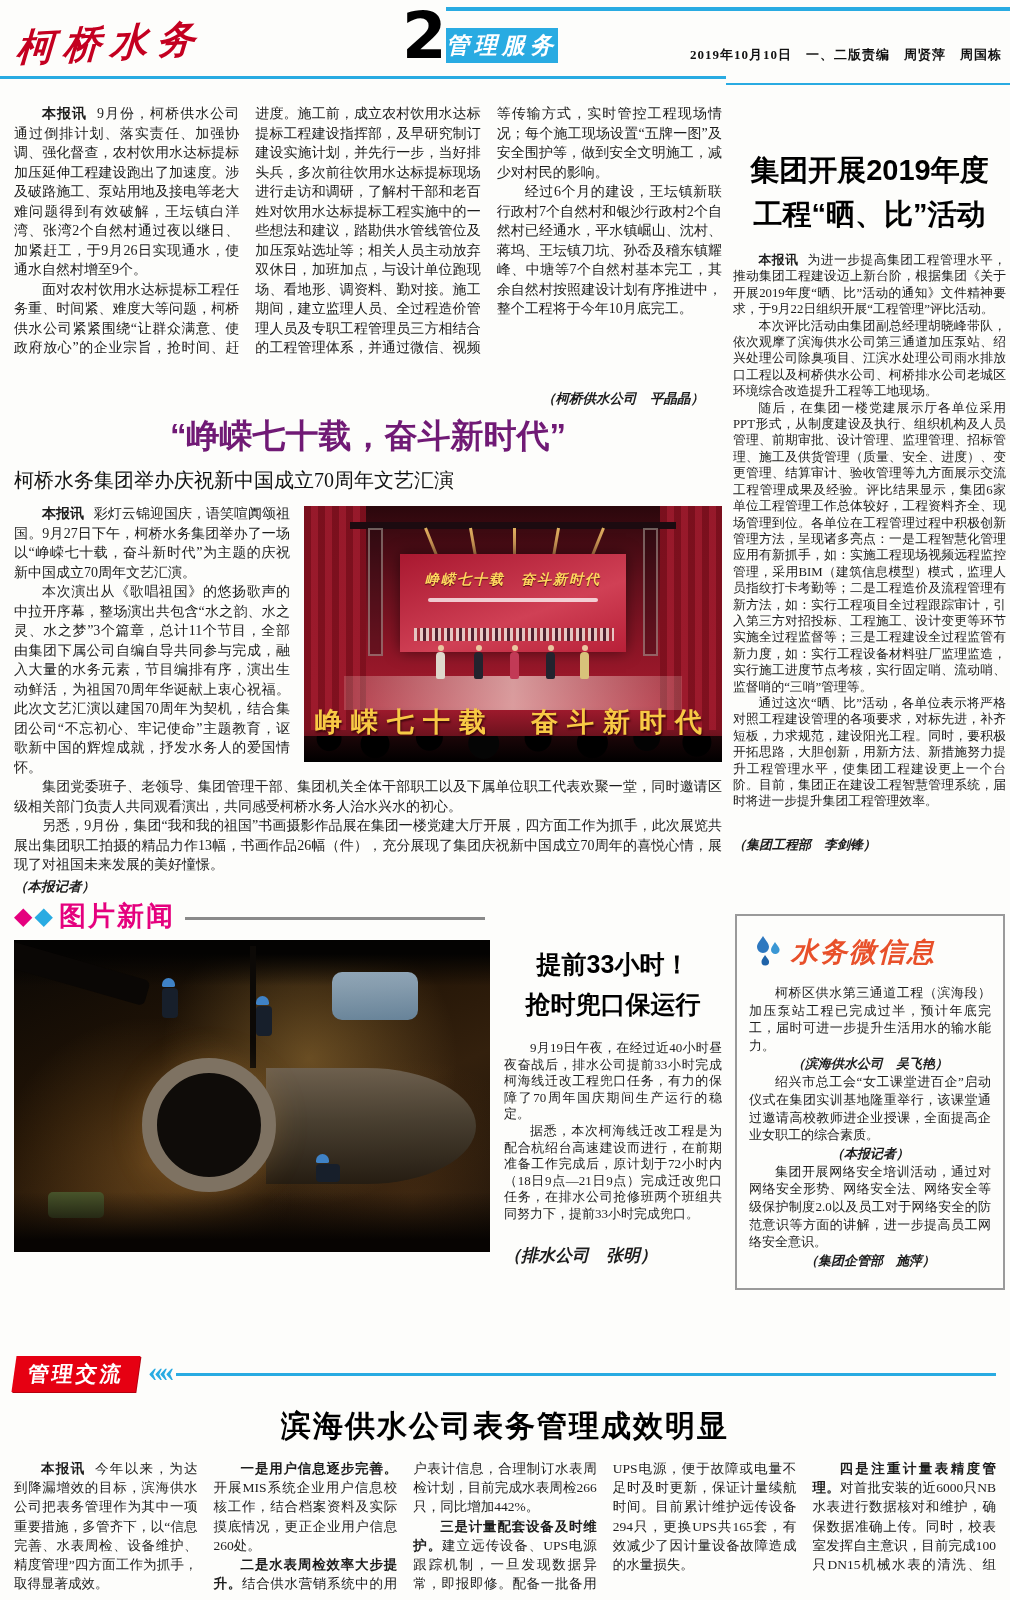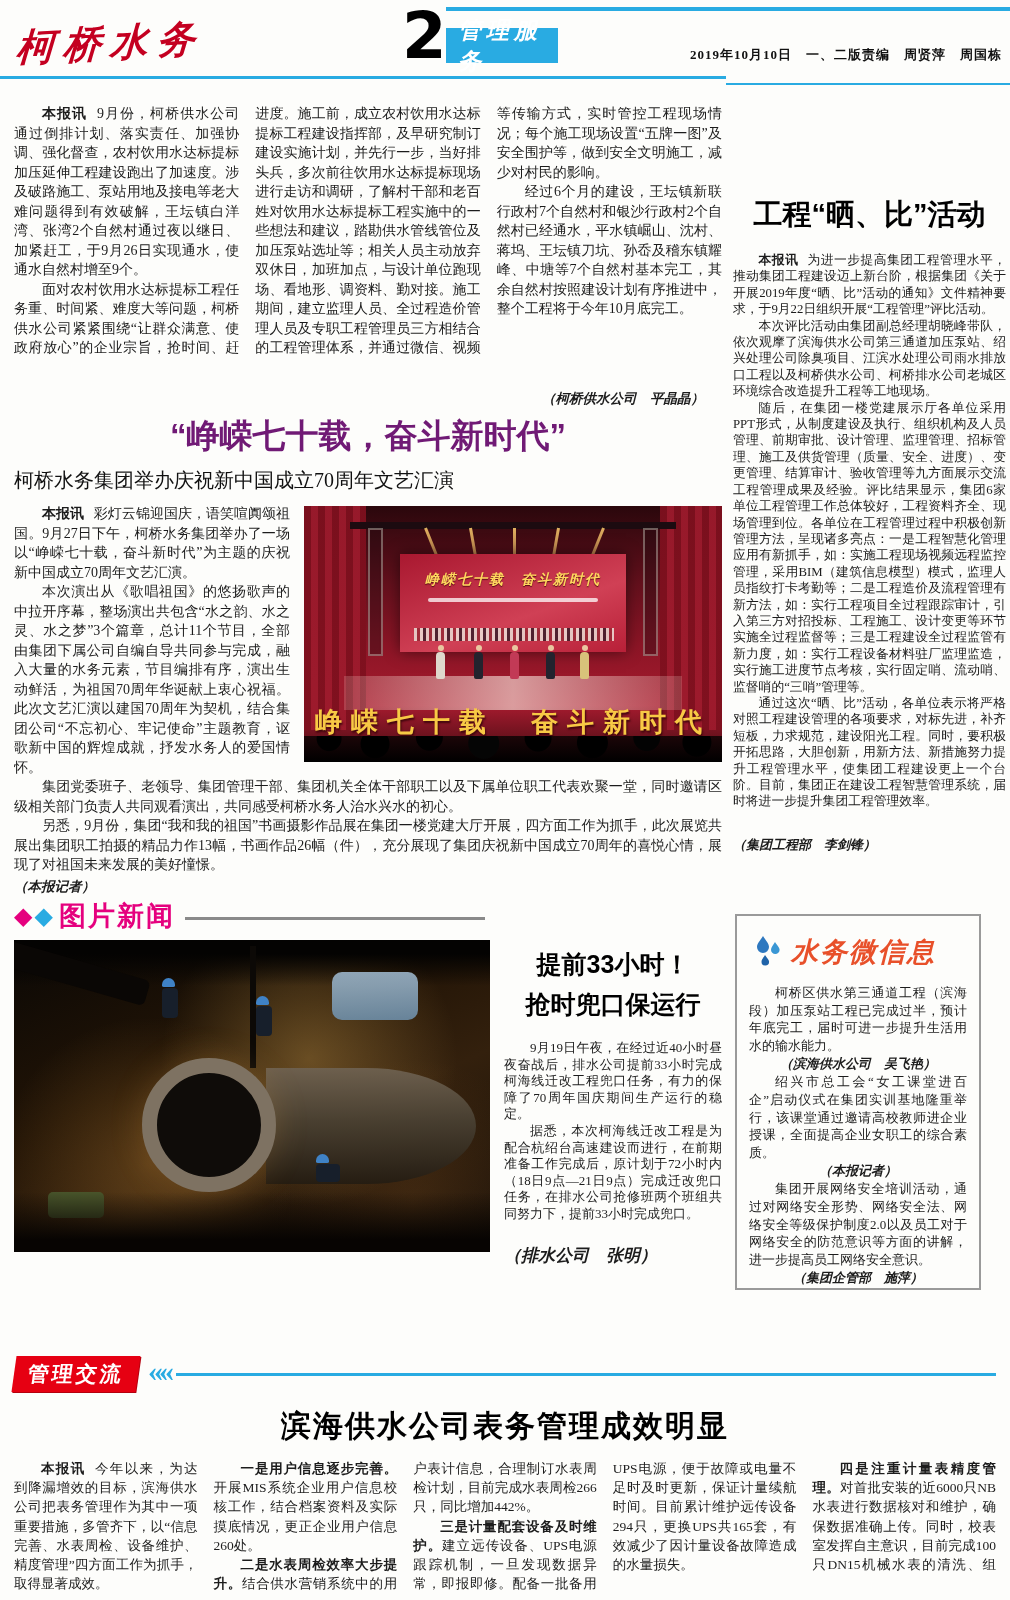--- a/index.html
+++ b/index.html
@@ -17,21 +17,20 @@
     transform:rotate(-3deg) skewX(-6deg); font-family:"Liberation Serif",serif;
   }
   .page-num { position:absolute; left:402px; top:4px; font-size:64px; line-height:1;
     font-weight:900; font-family:"DejaVu Sans","Liberation Sans",sans-serif; color:#000; }
   .top-rule { position:absolute; left:446px; right:0; top:7px; height:4px; background:#29abe2; }
   .section-tag {
     position:absolute; left:446px; top:28px; width:112px; height:35px;
     background:#29abe2; color:#fff; display:flex; align-items:center; justify-content:center;
     font-family:"Liberation Sans",sans-serif; font-weight:800; font-size:23px; letter-spacing:5px;
     font-style:italic;
-    padding-left:12px;
   }
   .date-line { position:absolute; right:8px; top:46px; font-size:13px; font-weight:700; color:#111; letter-spacing:1px; }
   .rule-left  { position:absolute; left:0; top:76px; width:726px; height:3px; background:#29abe2; }
   .rule-right { position:absolute; left:726px; right:0; top:83px; height:2px; background:#29abe2; }
 
   
   .para { text-indent:2em; text-align:justify; }
   .lede, .sub-lead { font-weight:bold; font-family:"Liberation Sans",sans-serif; }
   .lede { margin-right:.7em; }
   .byline { text-align:left; font-style:italic; font-weight:600; padding-right:8px; }
@@ -146,21 +145,21 @@
   .wk-body { width:16px; height:30px; background:#171f2b; border-radius:4px; margin-top:1px; }
   .wk.crouch .wk-body { width:24px; height:18px; }
 
   .pn-article { position:absolute; left:490px; top:46px; width:218px; }
   .pn-article h3 { text-align:center; font-size:25px; line-height:40px; font-weight:900;
     font-family:"Liberation Sans","DejaVu Sans",sans-serif; color:#000; }
   .pn-body { margin-top:16px; font-size:13px; line-height:16.6px; }
   .pn-article .byline { margin-top:21px; font-size:17px; }
 
   
-  .weibo-box { position:absolute; left:735px; top:914px; width:246px; height:376px;
+  .weibo-box { position:absolute; left:735px; top:914px; width:270px; height:376px;
     border:2px solid #9a9a9a; padding:12px 12px 8px; background:#fdfdfb; }
   .wb-titlerow { display:flex; align-items:center; margin:6px 0 14px 4px; }
   .wb-drops { margin-right:8px; flex:0 0 auto; }
   .wb-title { font-size:27px; font-weight:900; font-style:italic; color:#e8502a; letter-spacing:2px;
     font-family:"Liberation Serif",serif; }
   .wb-text { font-size:13px; line-height:17.6px; }
   .wb-byline { text-align:center; font-style:italic; font-weight:600; font-size:13px; line-height:19px; }
 
   
   .management { position:absolute; left:14px; top:1356px; width:982px; height:244px; }
@@ -193,21 +192,21 @@
   <section class="article-top">
     <div class="cols3">
       <p class="para"><span class="lede">本报讯</span><span>9月份，柯桥供水公司通过倒排计划、落实责任、加强协调、强化督查，农村饮用水达标提标加压延伸工程建设跑出了加速度。涉及破路施工、泵站用地及接电等老大难问题得到有效破解，王坛镇白洋湾、张湾2个自然村通过夜以继日、加紧赶工，于9月26日实现通水，使通水自然村增至9个。</span></p>
       <p class="para">面对农村饮用水达标提标工程任务重、时间紧、难度大等问题，柯桥供水公司紧紧围绕“让群众满意、使政府放心”的企业宗旨，抢时间、赶进度。施工前，成立农村饮用水达标提标工程建设指挥部，及早研究制订建设实施计划，并先行一步，当好排头兵，多次前往饮用水达标提标现场进行走访和调研，了解村干部和老百姓对饮用水达标提标工程实施中的一些想法和建议，踏勘供水管线管位及加压泵站选址等；相关人员主动放弃双休日，加班加点，与设计单位跑现场、看地形、调资料、勤对接。施工期间，建立监理人员、全过程造价管理人员及专职工程管理员三方相结合的工程管理体系，并通过微信、视频等传输方式，实时管控工程现场情况；每个施工现场设置“五牌一图”及安全围护等，做到安全文明施工，减少对村民的影响。</p>
       <p class="para">经过6个月的建设，王坛镇新联行政村7个自然村和银沙行政村2个自然村已经通水，平水镇崛山、沈村、蒋坞、王坛镇刀坑、孙岙及稽东镇耀峰、中塘等7个自然村基本完工，其余自然村按照建设计划有序推进中，整个工程将于今年10月底完工。</p>
     </div>
     <div class="byline abs-byline">（柯桥供水公司　平晶晶）</div>
   </section>
 
   <aside class="article-right">
-    <h2><br><span>工程“晒、比”活动</span></h2>
+    <h2><span>集团开展2019年度</span><br><span>工程“晒、比”活动</span></h2>
     <div class="ar-body">
       <p class="para"><span class="lede">本报讯</span><span>为进一步提高集团工程管理水平，推动集团工程建设迈上新台阶，根据集团《关于开展2019年度“晒、比”活动的通知》文件精神要求，于9月22日组织开展“工程管理”评比活动。</span></p>
       <p class="para">本次评比活动由集团副总经理胡晓峰带队，依次观摩了滨海供水公司第三通道加压泵站、绍兴处理公司除臭项目、江滨水处理公司雨水排放口工程以及柯桥供水公司、柯桥排水公司老城区环境综合改造提升工程等工地现场。</p>
       <p class="para">随后，在集团一楼党建展示厅各单位采用PPT形式，从制度建设及执行、组织机构及人员管理、前期审批、设计管理、监理管理、招标管理、施工及供货管理（质量、安全、进度）、变更管理、结算审计、验收管理等九方面展示交流工程管理成果及经验。评比结果显示，集团6家单位工程管理工作总体较好，工程资料齐全、现场管理到位。各单位在工程管理过程中积极创新管理方法，呈现诸多亮点：一是工程智慧化管理应用有新抓手，如：实施工程现场视频远程监控管理，采用BIM（建筑信息模型）模式，监理人员指纹打卡考勤等；二是工程造价及流程管理有新方法，如：实行工程项目全过程跟踪审计，引入第三方对招投标、工程施工、设计变更等环节实施全过程监督等；三是工程建设全过程监管有新力度，如：实行工程设备材料驻厂监理监造，实行施工进度节点考核，实行固定哨、流动哨、监督哨的“三哨”管理等。</p>
       <p class="para">通过这次“晒、比”活动，各单位表示将严格对照工程建设管理的各项要求，对标先进，补齐短板，力求规范，建设阳光工程。同时，要积极开拓思路，大胆创新，用新方法、新措施努力提升工程管理水平，使集团工程建设更上一个台阶。目前，集团正在建设工程智慧管理系统，届时将进一步提升集团工程管理效率。</p>
     </div>
     <div class="byline">（集团工程部　李剑锋）</div>
   </aside>
 
   <section class="article-mid">

